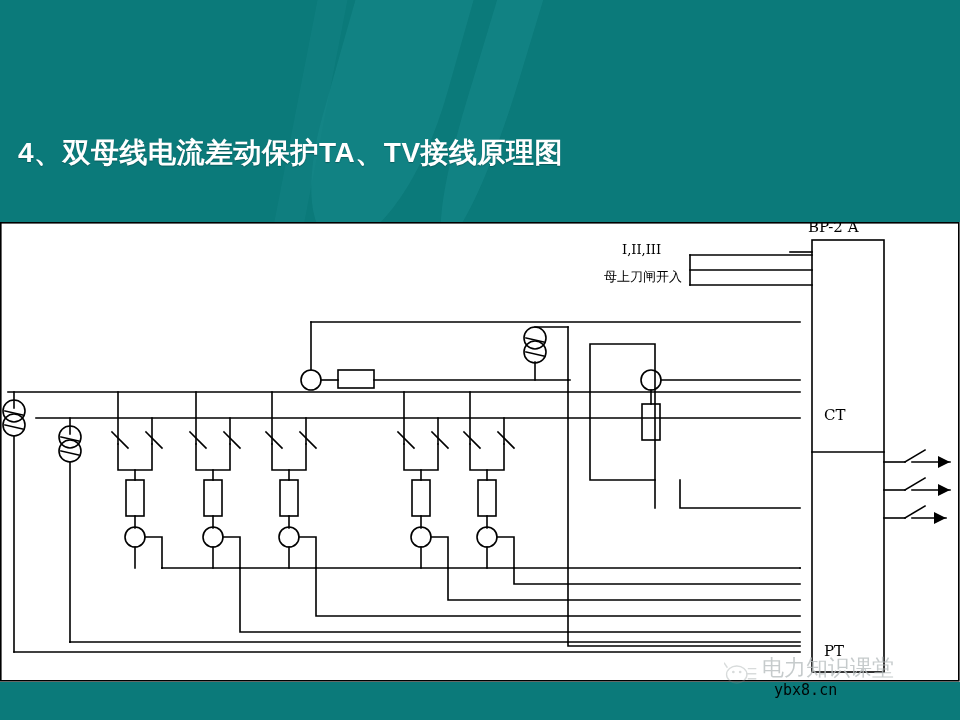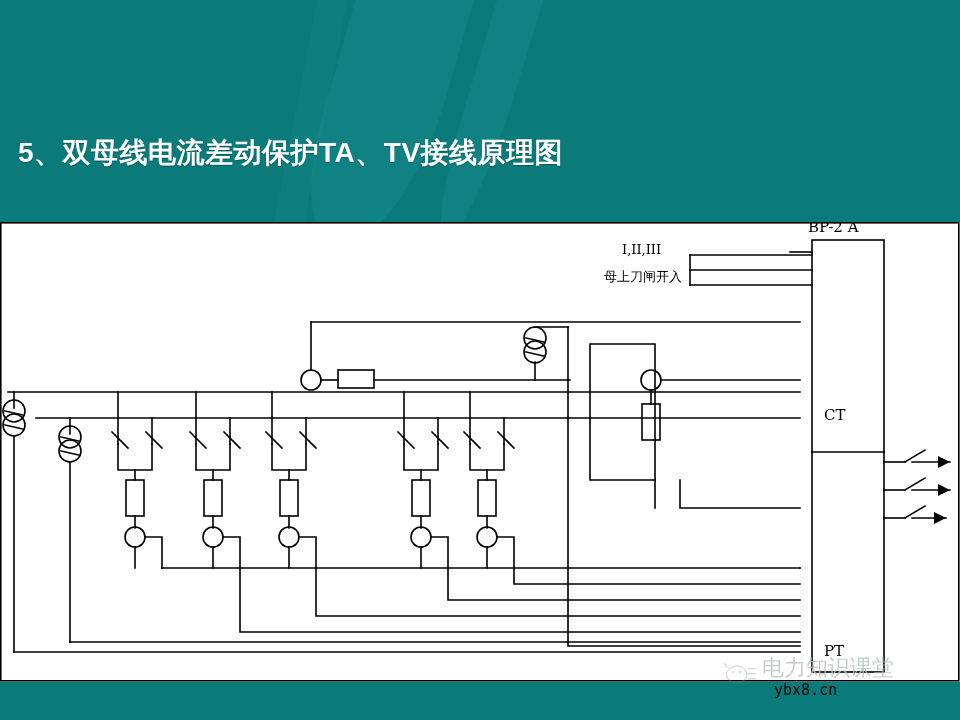--- a/index.html
+++ b/index.html
@@ -49,21 +49,21 @@
 <body>
 
 <div id="slide">
 
   <div id="header">
     <div class="swoosh c"></div>
     <div class="swoosh a"></div>
     <div class="swoosh b"></div>
   </div>
 
-  <div id="title">5、双母线电流差动保护TA、TV接线原理图</div>
+  <div id="title">4、双母线电流差动保护TA、TV接线原理图</div>
 
   <div id="canvas">
     <svg width="960" height="460" viewBox="0 0 960 460">
       <g stroke="#000000" stroke-width="1.6" fill="none" stroke-linecap="square">
 
         <rect x="0.8" y="0.8" width="958" height="458" stroke="#000000" stroke-width="1.6"></rect>
 
         <rect x="812" y="18" width="72" height="432"></rect>
 
         <line x1="812" y1="230" x2="884" y2="230"></line>

